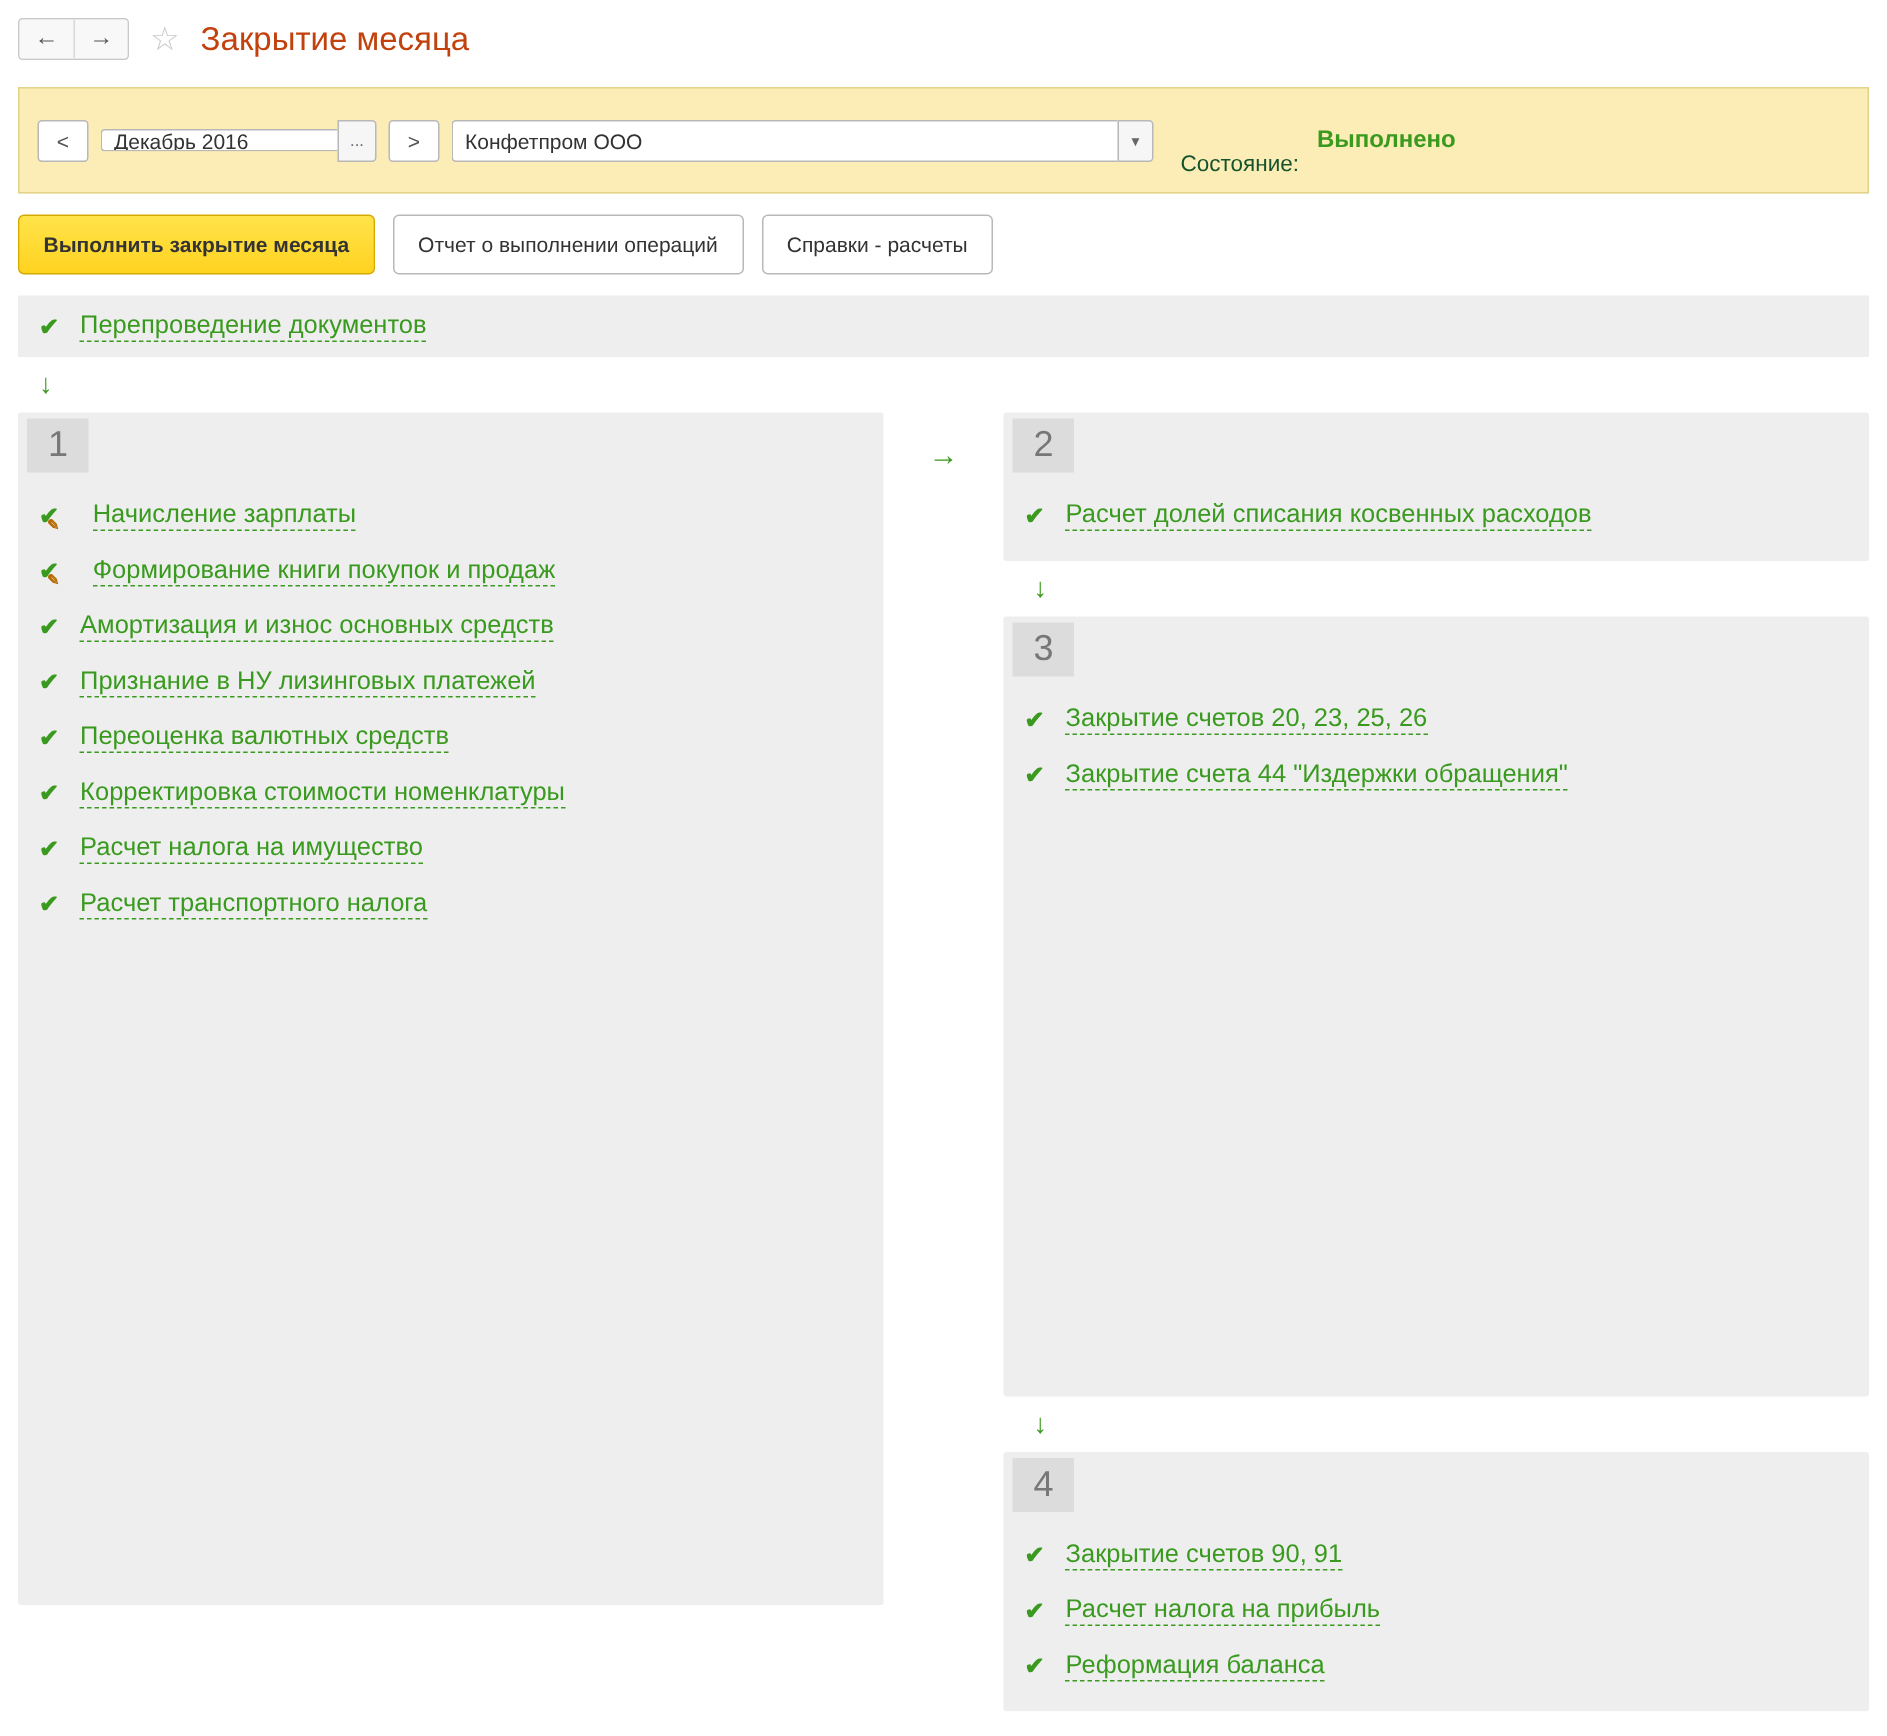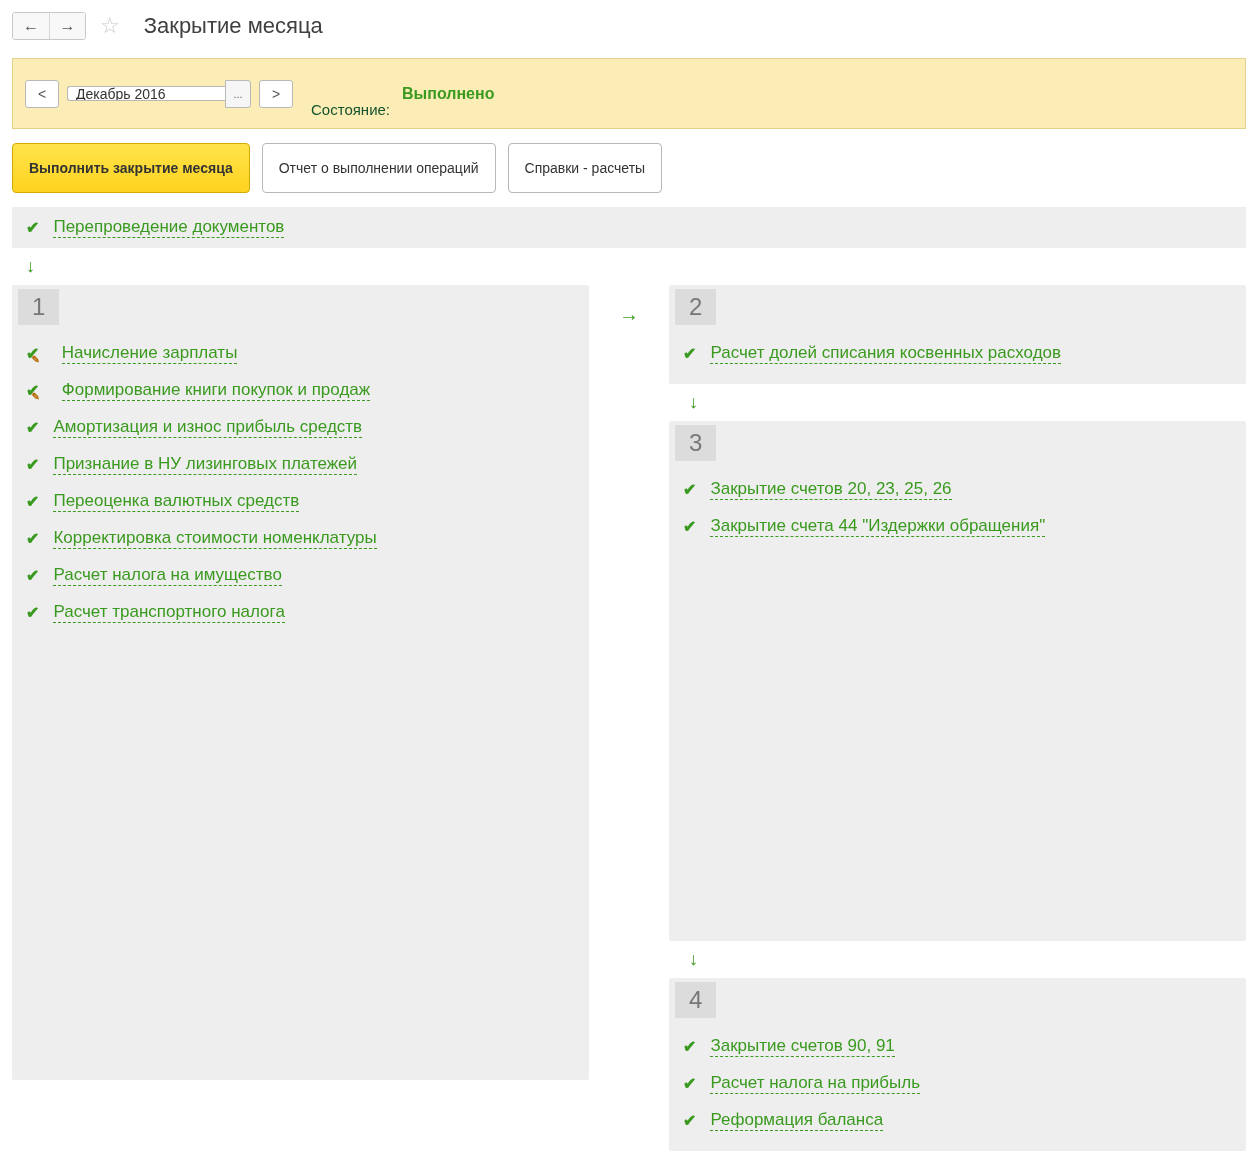--- a/index.html
+++ b/index.html
@@ -41,22 +41,21 @@
   .nav-btn + .nav-btn { border-left: 1px solid #d8d8d8; }
   .star-icon {
     font-size: 22px;
     color: #c8c8c8;
     cursor: pointer;
     padding: 0 4px;
   }
   .page-title {
     font-size: 22px;
     font-weight: 500;
-    color: #404040;
-    margin-left: 10px;
+    color: #c2410c;
   }
 
   
   .filter-bar {
     background: #fcecb5;
     border: 1px solid #e2d28a;
     padding: 10px 12px;
     display: flex;
     align-items: center;
     gap: 8px;
@@ -136,21 +135,21 @@
     text-align: center;
   }
 
   
   .actions-row {
     display: flex;
     gap: 12px;
     padding: 14px 12px;
   }
   .btn {
-    height: 50px;
+    height: 40px;
     padding: 0 16px;
     border: 1px solid #b8b8b8;
     border-radius: 4px;
     background: #fff;
     font-size: 14px;
     cursor: pointer;
     color: #333;
   }
   .btn-primary {
     background: linear-gradient(#ffe34a, #ffd320);
@@ -250,20 +249,24 @@
   <h1 class="page-title">Закрытие месяца</h1>
 </div>
 
 <div class="filter-bar">
   <button class="arrow-btn">&lt;</button>
   <div class="period-group">
     <input class="period-input" type="text" value="Декабрь 2016" style="">
     <button class="period-picker-btn">...</button>
   </div>
   <button class="arrow-btn">&gt;</button>
+  <div class="org-group">
+    <input class="org-input" type="text" value="Конфетпром ООО" style="">
+    <button class="org-dropdown-btn">▼</button>
+  </div>
   <span class="status-label">Состояние:</span>
   <span class="status-value">Выполнено</span>
 </div>
 
 <div class="actions-row">
   <button class="btn btn-primary">Выполнить закрытие месяца</button>
   <button class="btn">Отчет о выполнении операций</button>
   <button class="btn">Справки - расчеты</button>
 </div>
 
@@ -282,21 +285,21 @@
       <div class="op-row">
         <span class="op-icon pencil">✔</span>
         <a href="#" class="op-link">Начисление зарплаты</a>
       </div>
       <div class="op-row">
         <span class="op-icon pencil">✔</span>
         <a href="#" class="op-link">Формирование книги покупок и продаж</a>
       </div>
       <div class="op-row">
         <span class="op-icon">✔</span>
-        <a href="#" class="op-link">Амортизация и износ прибыль средств</a>
+        <a href="#" class="op-link">Амортизация и износ основных средств</a>
       </div>
       <div class="op-row">
         <span class="op-icon">✔</span>
         <a href="#" class="op-link">Признание в НУ лизинговых платежей</a>
       </div>
       <div class="op-row">
         <span class="op-icon">✔</span>
         <a href="#" class="op-link">Переоценка валютных средств</a>
       </div>
       <div class="op-row">

